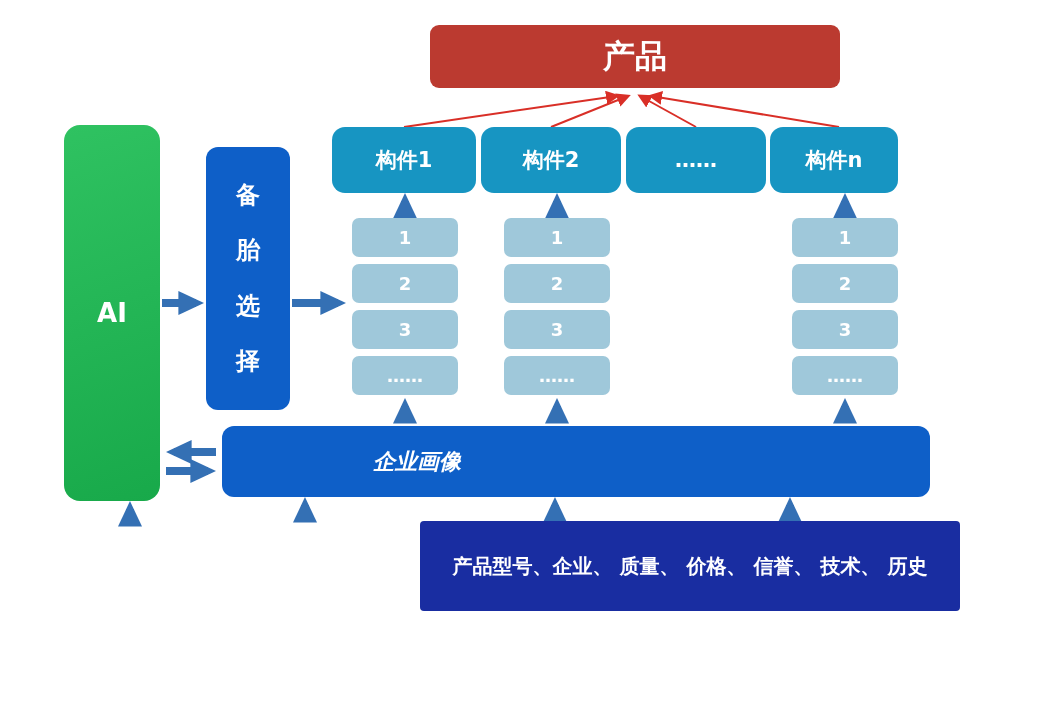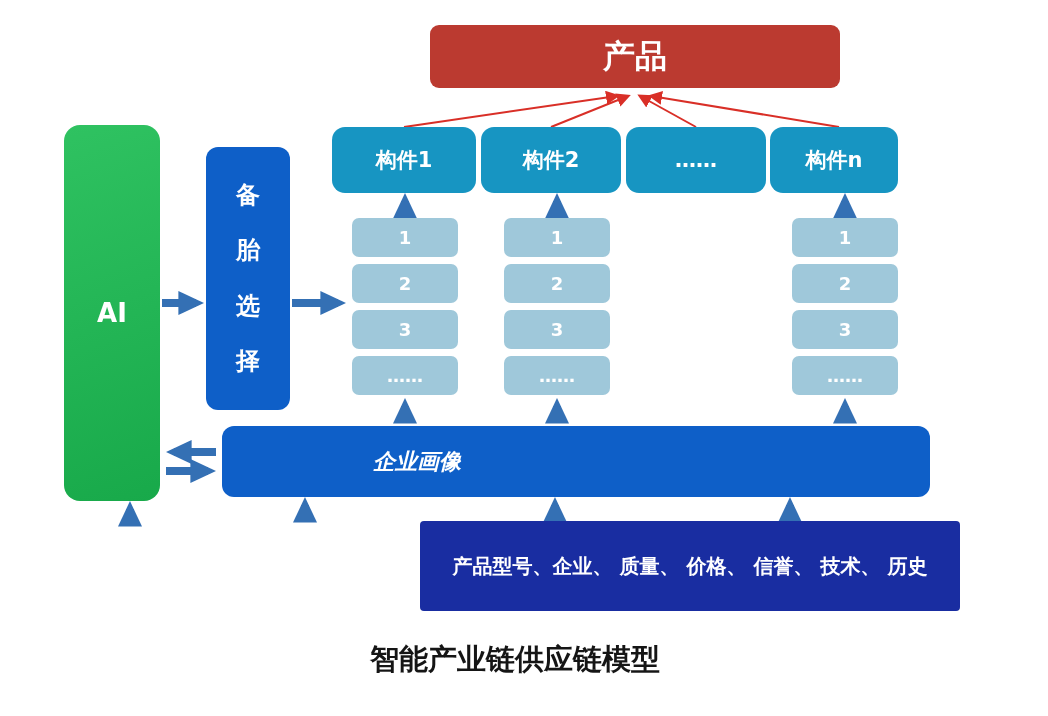--- a/index.html
+++ b/index.html
@@ -147,15 +147,14 @@
 
   <div class="box bar">
     <span class="bar-label bar-label-left">企业画像</span>
   </div>
 
 
   <div class="box sources">
     <span>产品型号、企业、 质量、 价格、 信誉、 技术、 历史</span>
   </div>
 
-  <div class="title">智能产业链供应链模型</div>
 
 </div>
 
 </body></html>

